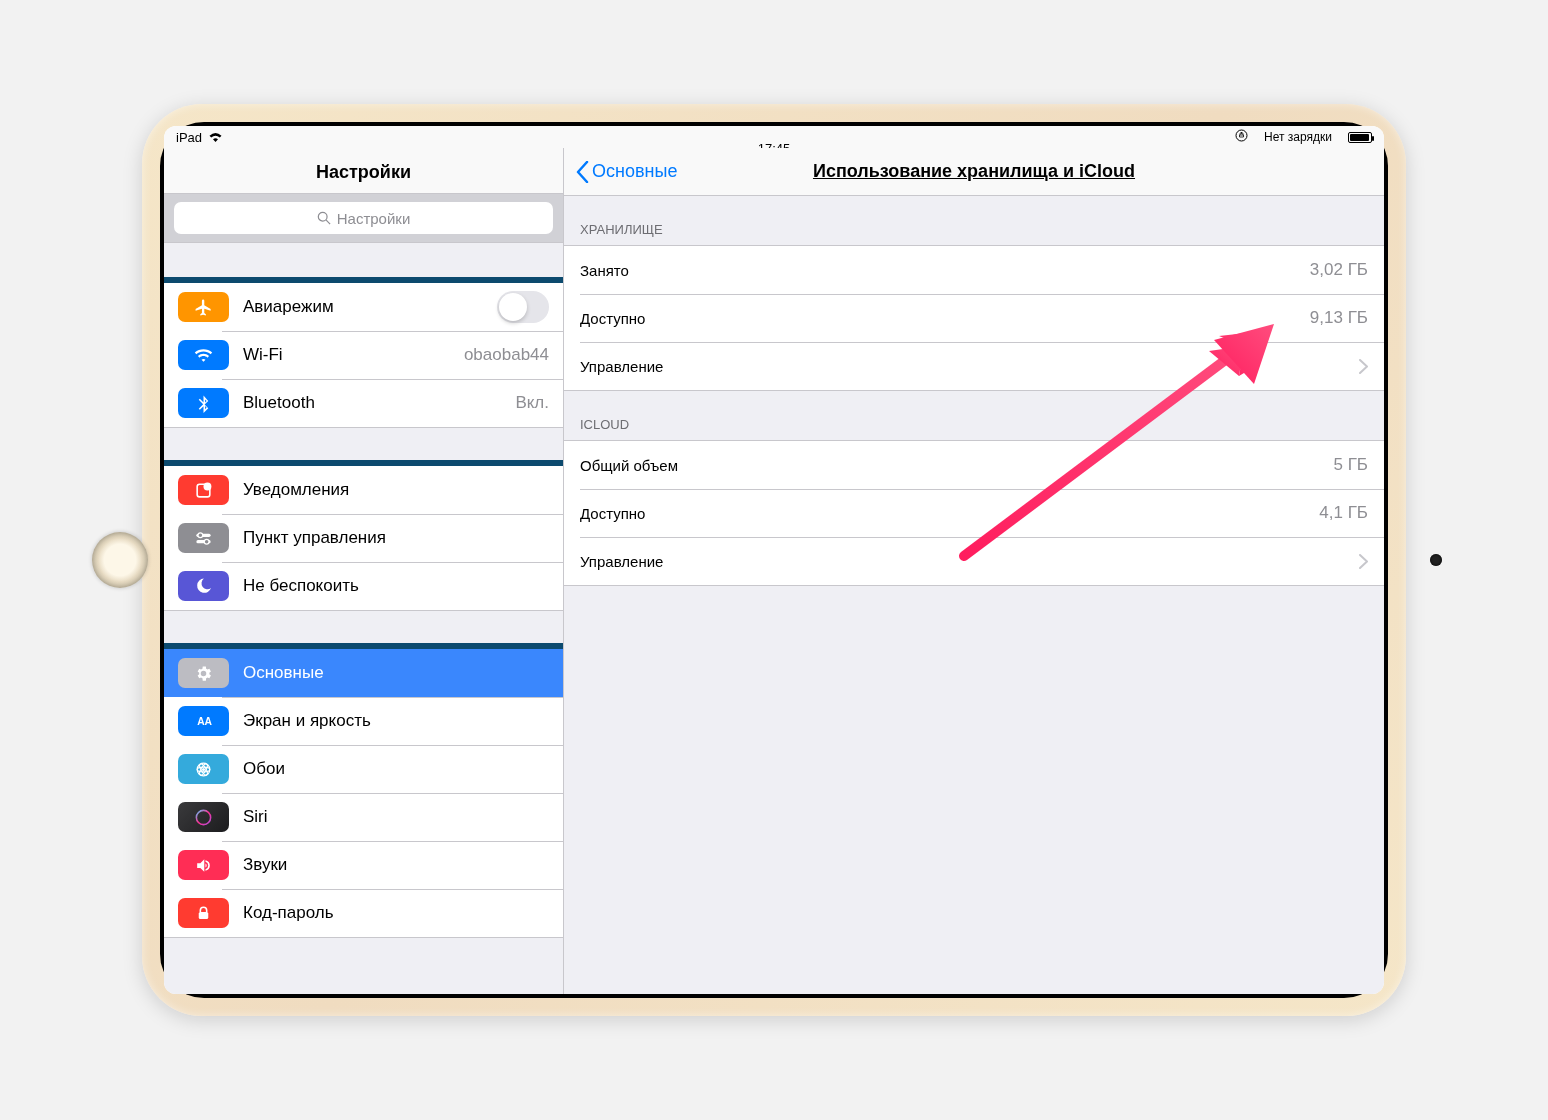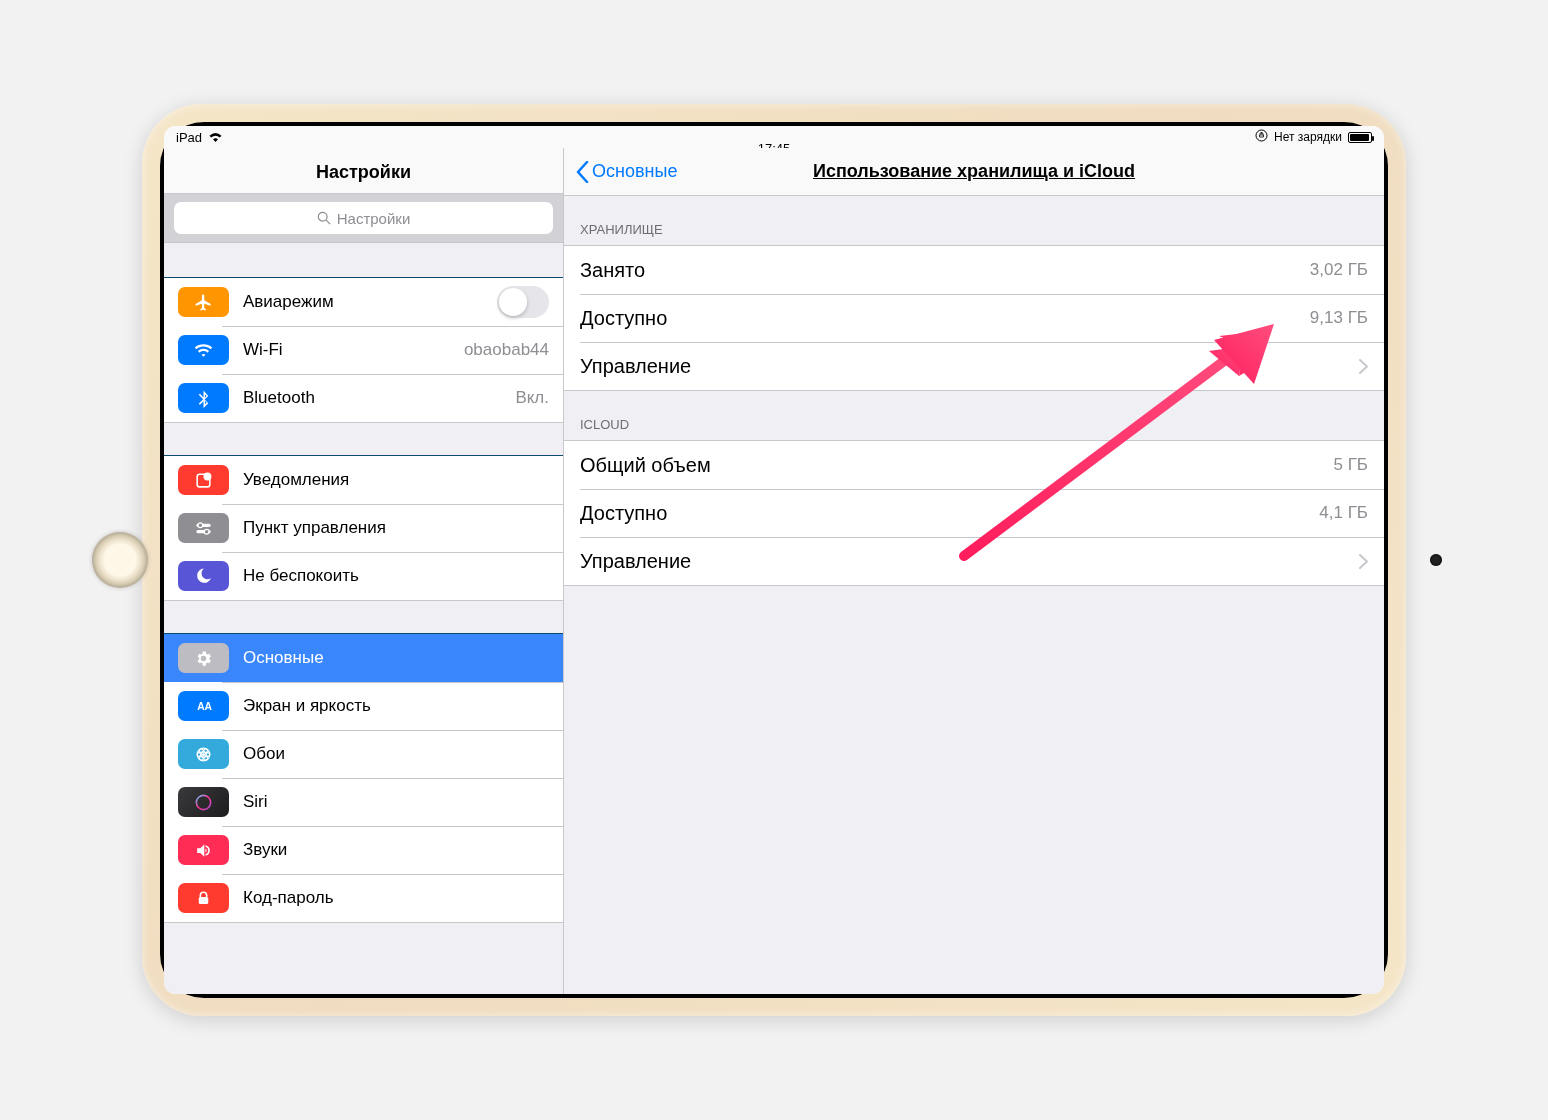--- a/index.html
+++ b/index.html
@@ -64,21 +64,21 @@
     align-items: center;
     justify-content: space-between;
     padding: 0 12px;
     font-size: 13px;
     color: #000;
     font-weight: 500;
     position: relative;
   }
   .status-left { display: flex; align-items: center; gap: 6px; }
   .status-center { position: absolute; left: 50%; transform: translateX(-50%); font-weight: 400; margin-top: 22px; }
-  .status-right { display: flex; align-items: center; gap: 6px; font-size: 12px; }
+  .status-right { display: flex; align-items: center; gap: 16px; font-size: 12px; }
   .wifi-icon { display: inline-block; }
   .battery-icon { width: 24px; height: 11px; border: 1.2px solid #000; border-radius: 2px; position: relative; }
   .battery-icon::after { content: ''; position: absolute; right: -3px; top: 3px; width: 2px; height: 5px; background: #000; border-radius: 1px; }
   .battery-fill { position: absolute; left: 1px; top: 1px; bottom: 1px; width: 85%; background: #000; border-radius: 1px; }
 
   .content { flex: 1; display: flex; overflow: hidden; }
   .sidebar {
     width: 400px;
     background: #efeff4;
     border-right: 1px solid #c8c7cc;
@@ -104,21 +104,21 @@
     height: 32px;
     display: flex;
     align-items: center;
     justify-content: center;
     gap: 6px;
     color: #8e8e93;
     font-size: 15px;
   }
   .search-field svg { width: 14px; height: 14px; }
   .sidebar-list { flex: 1; overflow-y: auto; }
-  .group { margin-top: 32px; background: #fff; border-top: 1px solid #0c4a6e; border-bottom: 1px solid #c8c7cc; }
+  .group { margin-top: 32px; background: #fff; border-top: 6px solid #0c4a6e; border-bottom: 1px solid #c8c7cc; }
   .group:first-child { margin-top: 34px; }
   .row {
     display: flex;
     align-items: center;
     height: 48px;
     padding: 0 14px;
     position: relative;
   }
   .row + .row::before {
     content: '';
@@ -204,21 +204,21 @@
     padding: 0 16px;
     position: relative;
   }
   .detail-row + .detail-row::before {
     content: '';
     position: absolute;
     top: 0; left: 16px; right: 0;
     height: 1px;
     background: #c8c7cc;
   }
-  .detail-row-label { font-size: 20px; flex: 1; }
+  .detail-row-label { font-size: 15px; flex: 1; }
   .detail-row-value { font-size: 17px; color: #8e8e93; }
   .chevron {
     margin-left: 10px;
     color: #c7c7cc;
   }
   .chevron svg { width: 9px; height: 15px; display: block; }
 
   .annotation-arrow {
     position: absolute;
     pointer-events: none;

